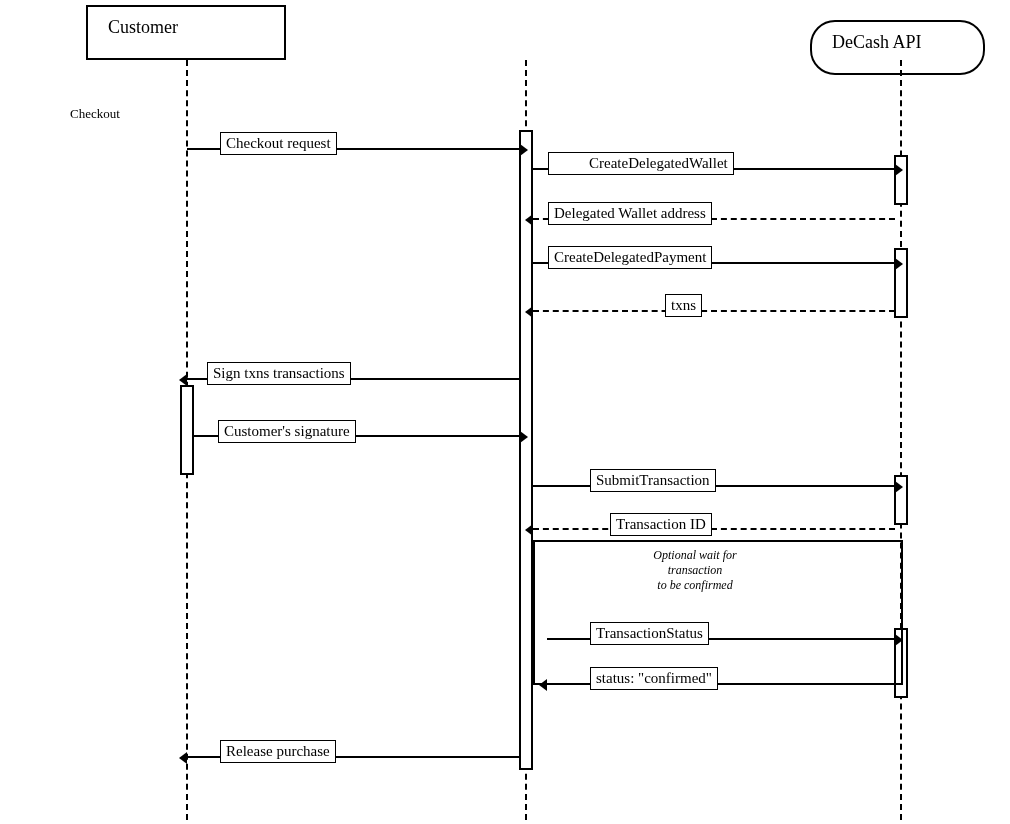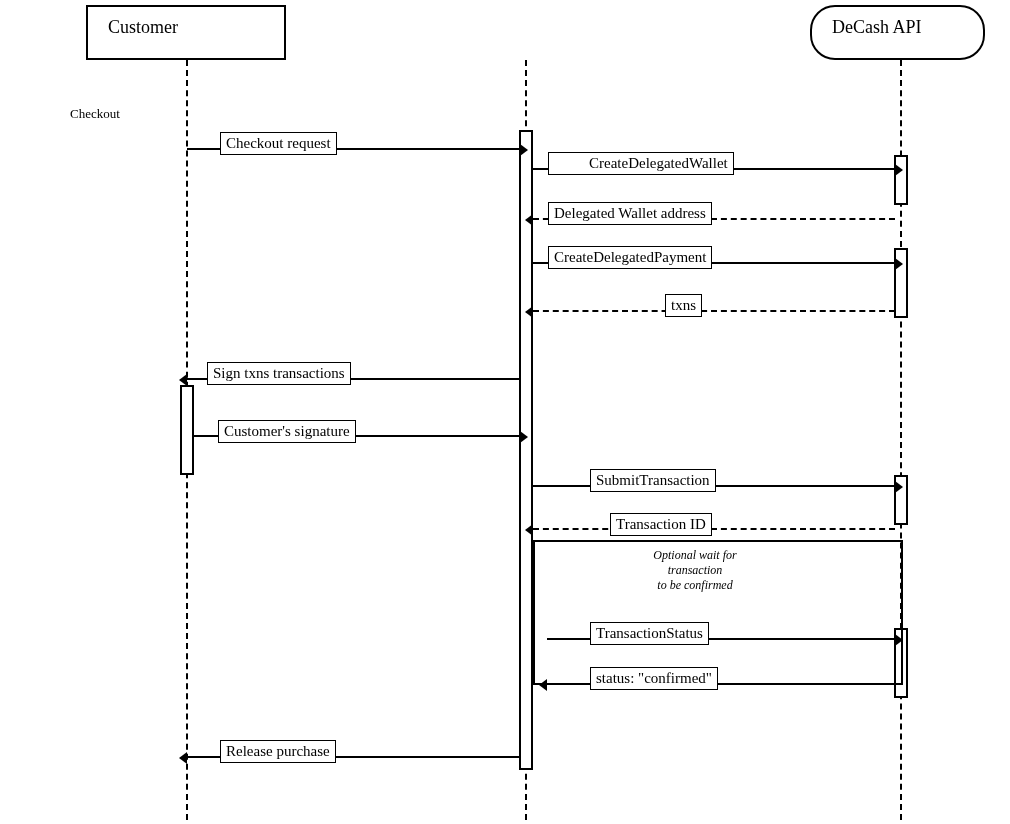--- a/index.html
+++ b/index.html
@@ -107,21 +107,21 @@
     }
   </style>
 </head>
 <body>
 
 <div class="diagram">
 
   <div class="actor-box" style="left:86px; top:5px; width:200px; height:55px;">
     <span>Customer</span>
   </div>
-  <div class="actor-box" style="left:810px; top:5px; width:175px; height:55px;border-radius:25px;">
+  <div class="actor-box" style="left:810px; top:20px; width:175px; height:55px;border-radius:25px;">
     <span>DeCash API</span>
   </div>
 
   <div class="lifeline" style="left:186px; top:60px; height:760px;"></div>
   <div class="lifeline" style="left:525px; top:60px; height:760px;"></div>
   <div class="lifeline" style="left:900px; top:60px; height:760px;"></div>
 
   <div class="activation" style="left:180px; top:385px; height:90px;"></div>
 
   <div class="activation" style="left:519px; top:130px; height:640px;"></div>

